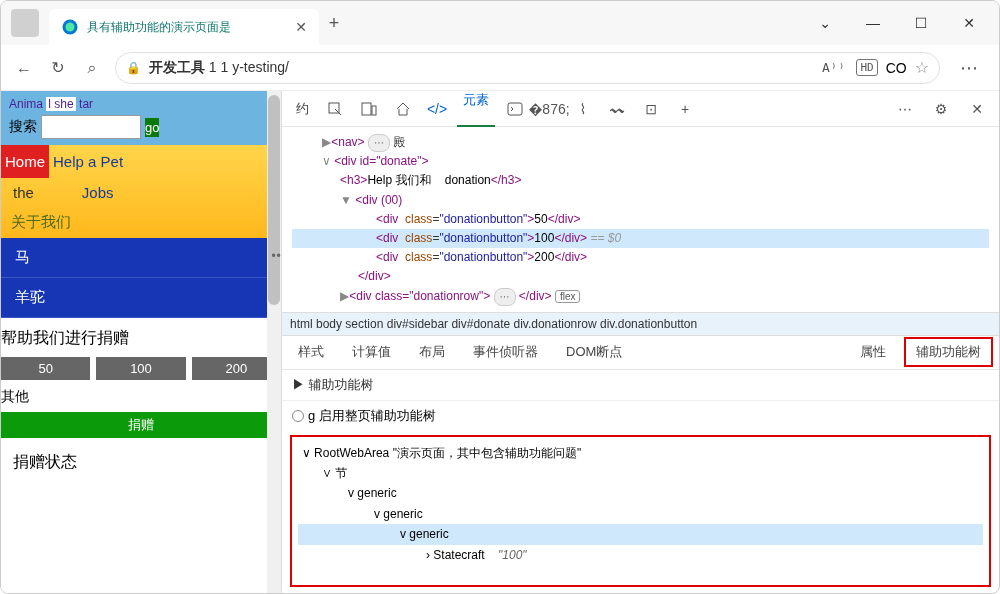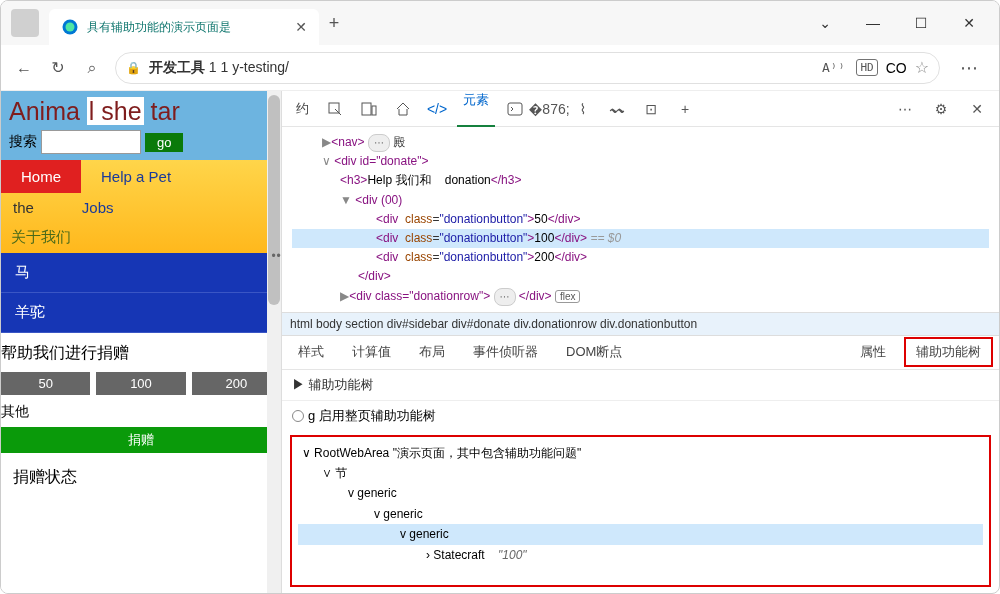--- a/index.html
+++ b/index.html
@@ -29,29 +29,29 @@
 .co { font-size: 14px; font-weight: 500; }
 .star { font-size: 16px; color: #888; }
 .dots { font-size: 18px; color: #555; letter-spacing: 1px; padding: 0 8px; }
 
 
 .main { display: flex; height: 504px; }
 
 
 .webpage { width: 280px; background: #fff; overflow: hidden; position: relative; }
 .wp-banner { background: #6db4e0; padding: 6px 8px; }
-.wp-title { font-size: 25px; color: #7f1d1d; }
+.wp-title { font-size: 12px; color: #4c1d95; }
 .wp-title .cut { background: #fff; padding: 0 2px; }
 .wp-search { display: flex; align-items: center; gap: 4px; margin-top: 4px; }
 .wp-search-lbl { font-size: 14px; }
 .wp-search-input { width: 100px; height: 24px; background: #fff; border: 1px solid #999; }
-.wp-go { background: #0a7a0a; color: #fff; padding: 2px 12px; font-size: 13px; }
+.wp-go { background: #0a7a0a; color: #fff; padding: 2px 0; font-size: 13px; }
 .wp-nav { background: linear-gradient(#ffd54a, #ffb81c); padding: 0; }
 .wp-nav-row { display: flex; }
-.wp-nav-item { padding: 8px 20px; font-size: 15px; color: #1a3a9a; }
+.wp-nav-item { padding: 8px 4px; font-size: 15px; color: #1a3a9a; }
 .wp-nav-item.active { background: #e02020; color: #fff; }
 .wp-nav-row2 .wp-nav-item { padding: 6px 12px; }
 .wp-about { padding: 6px 10px; font-size: 15px; color: #4a6a1a; }
 .wp-side { background: #1636b5; }
 .wp-side-item { color: #fff; padding: 10px 14px; font-size: 15px; border-bottom: 1px solid #3a56c5; }
 .wp-donate { padding: 10px 0; }
 .wp-donate h4 { font-size: 16px; font-weight: 400; margin-bottom: 8px; }
 .wp-amounts { display: flex; gap: 6px; }
 .wp-amount { flex: 1; background: #666; color: #fff; text-align: center; padding: 4px 0; font-size: 13px; }
 .wp-other { font-size: 14px; margin: 8px 0 6px; }

